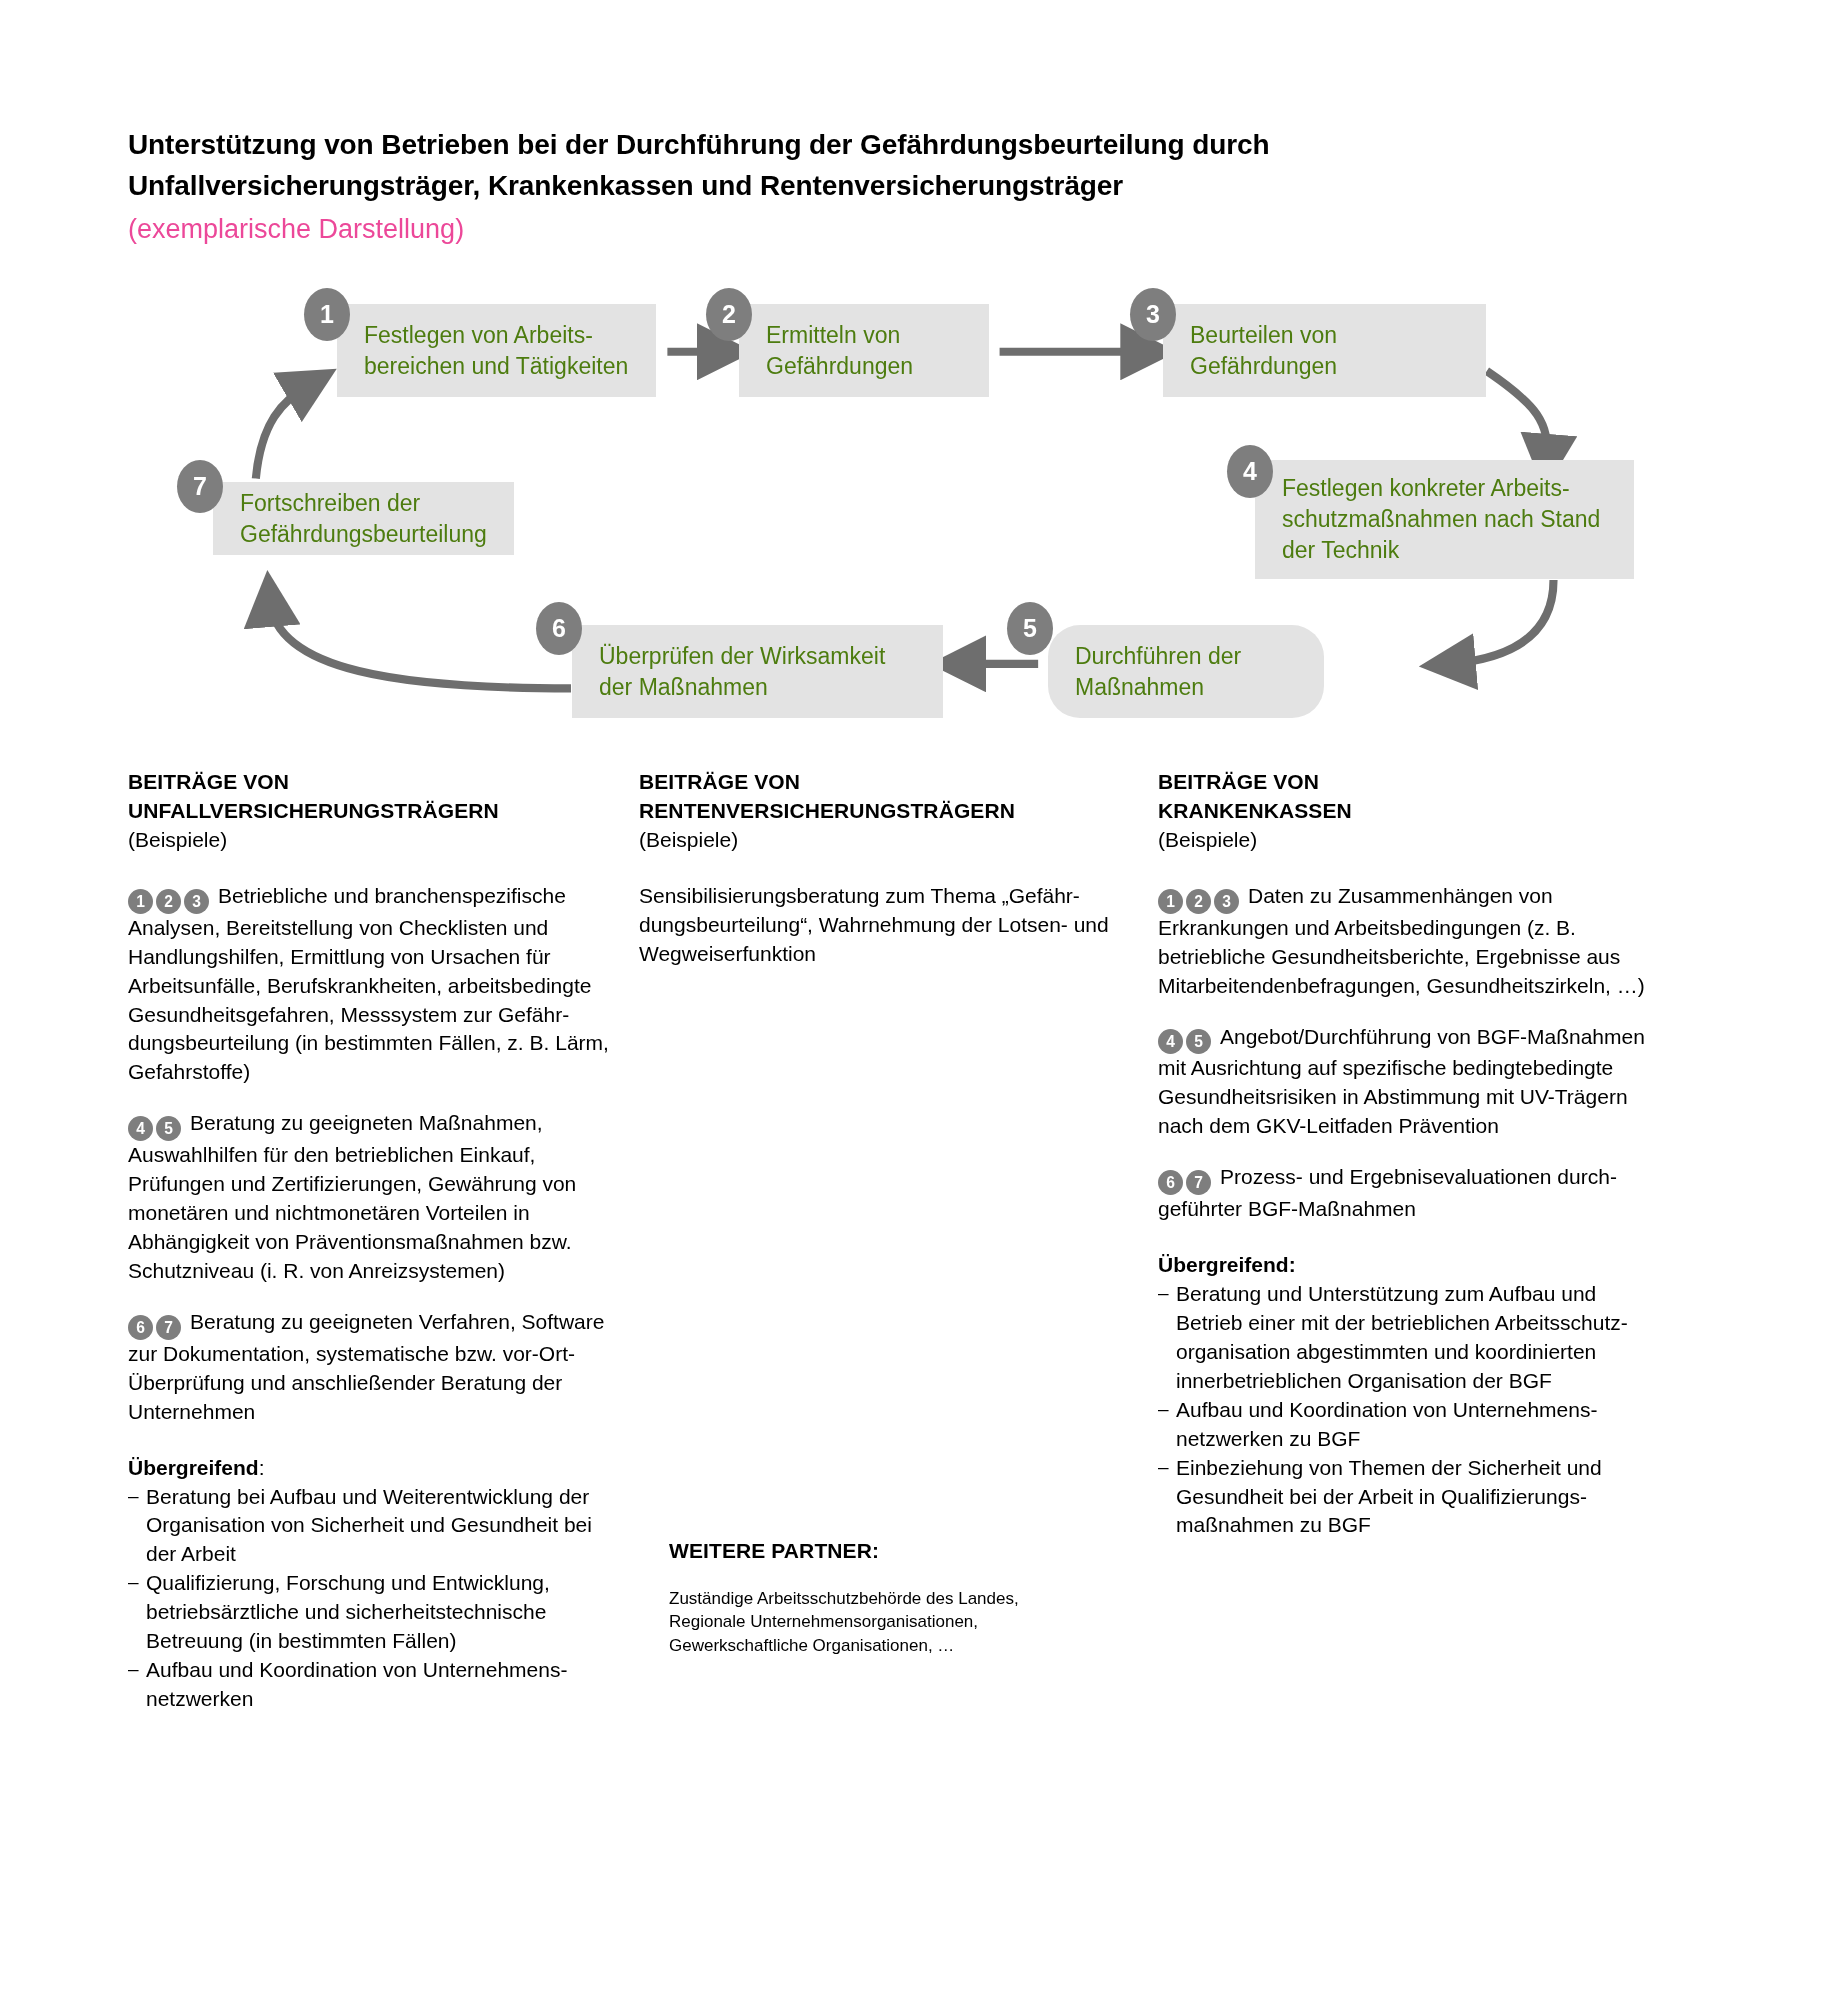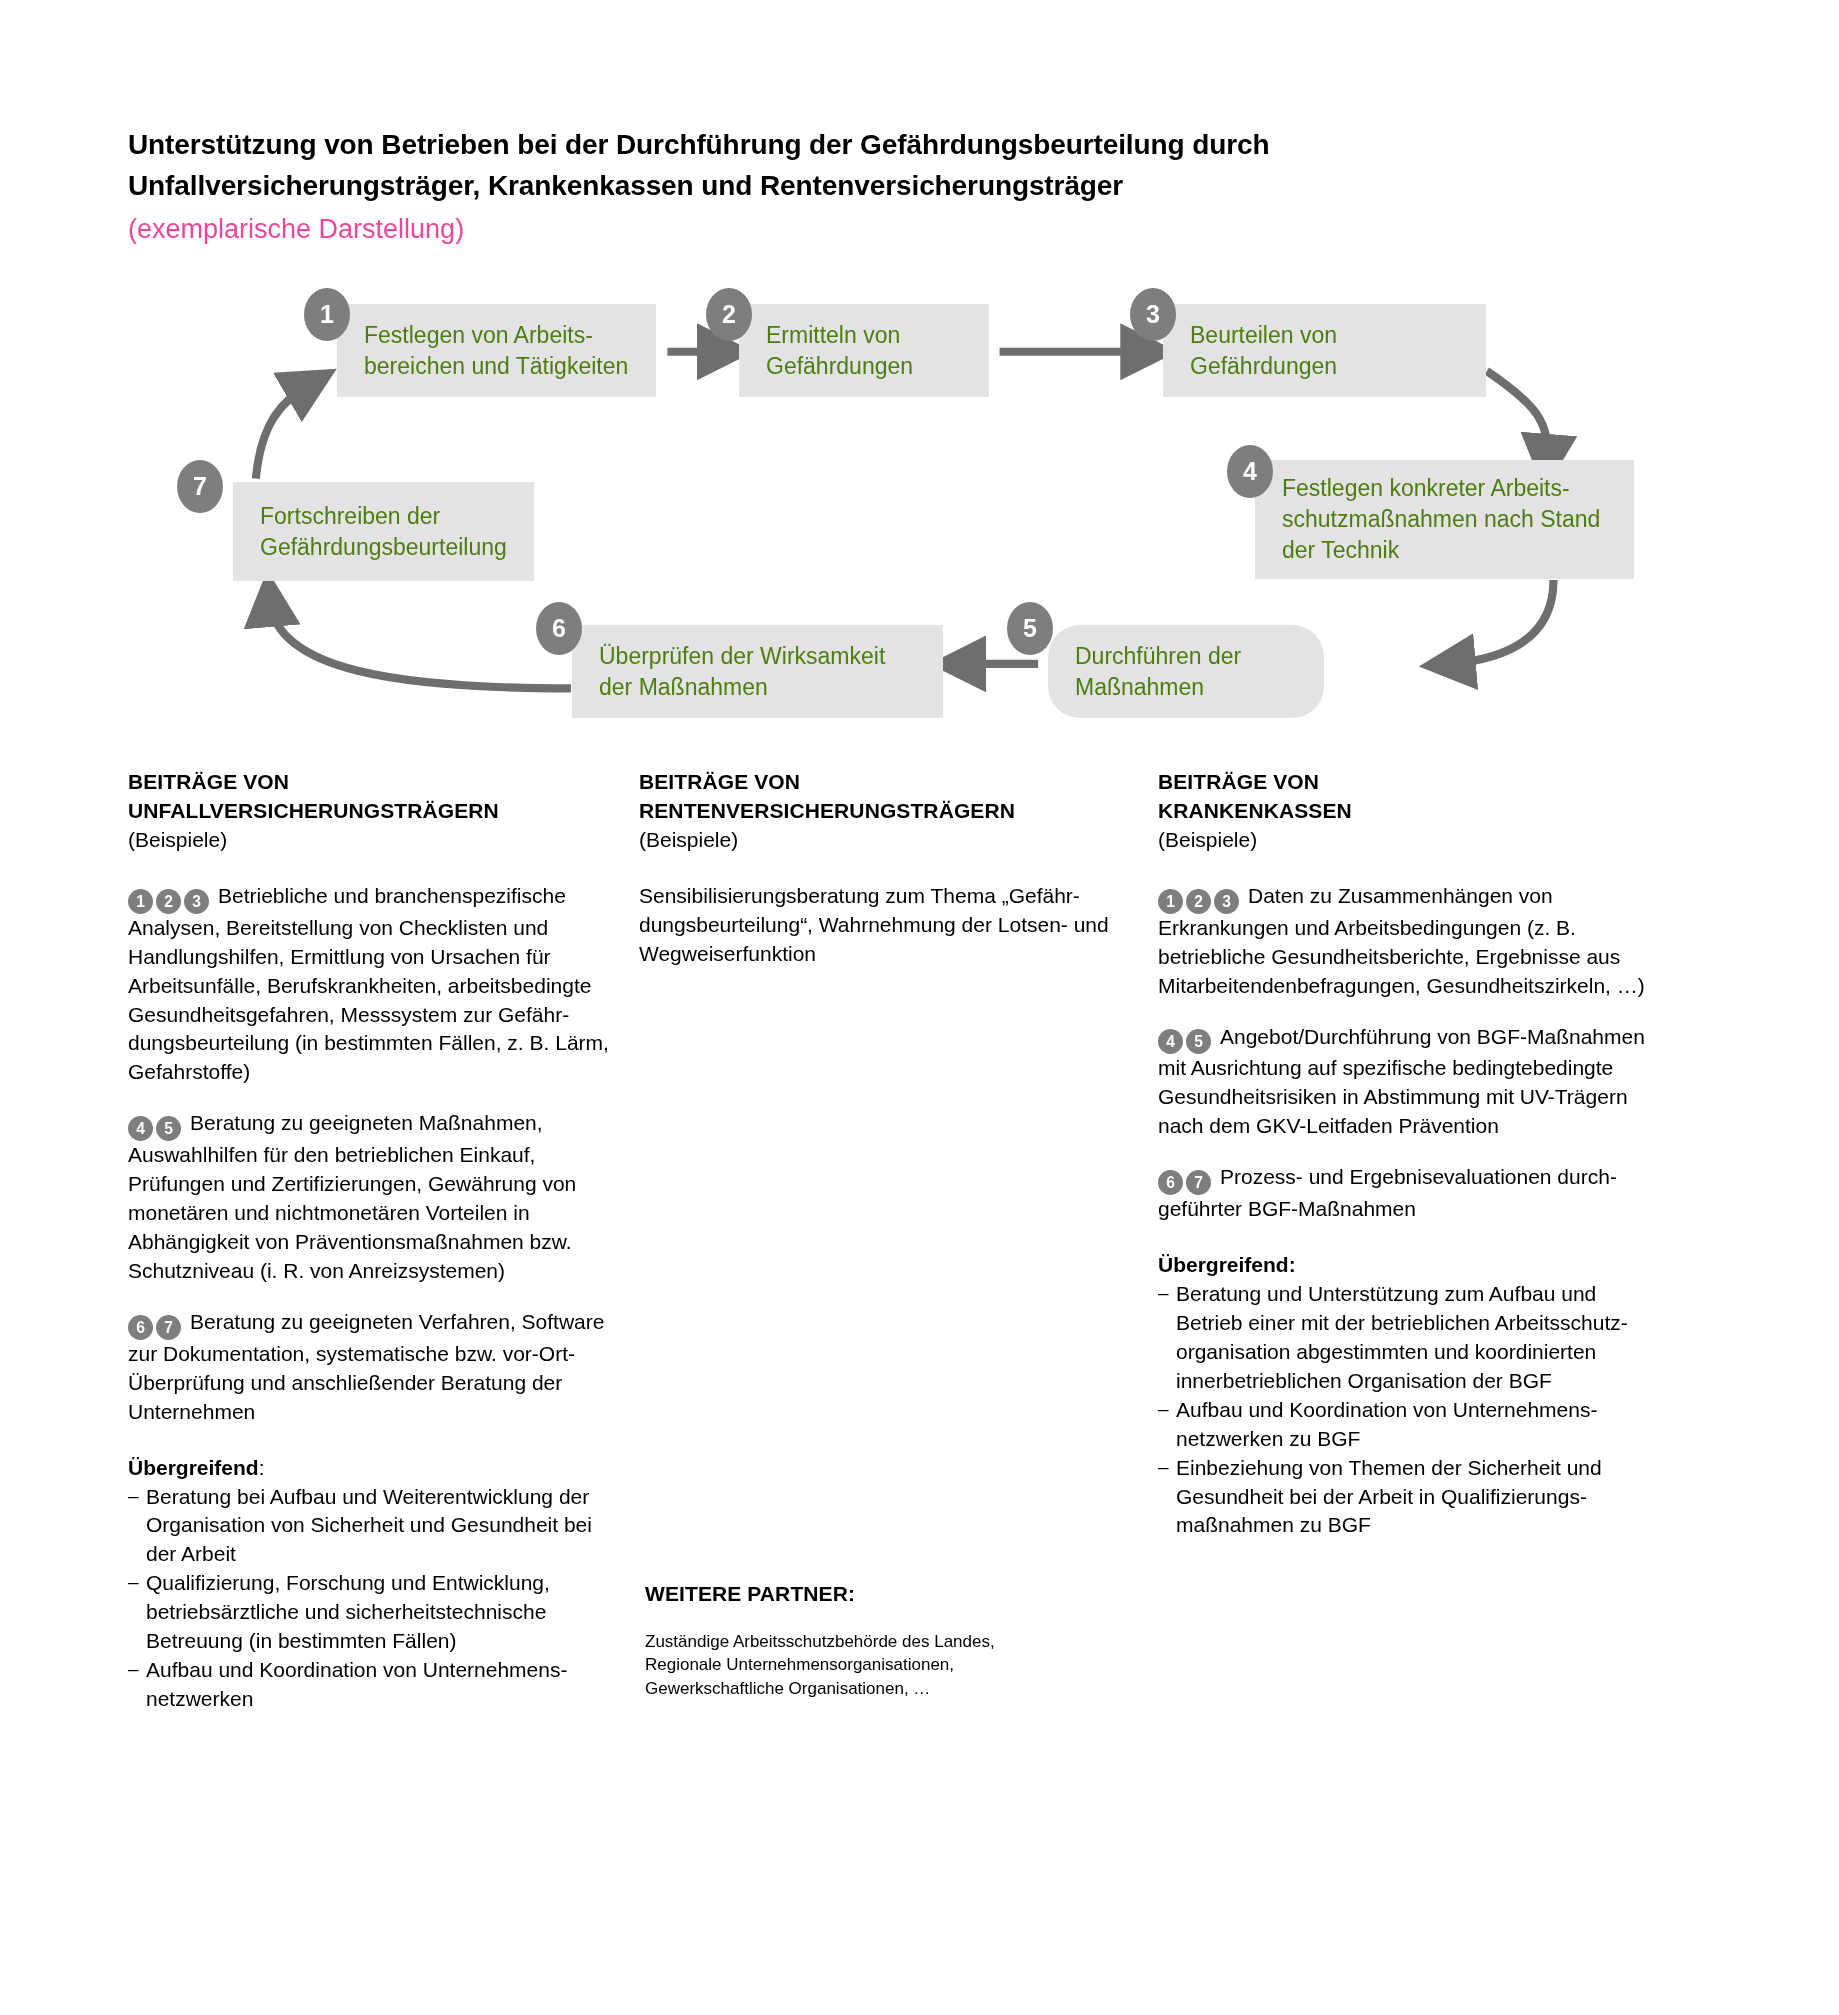--- a/index.html
+++ b/index.html
@@ -90,21 +90,21 @@
   #box-2 { left: 739px; top: 304px; width: 250px; height: 93px; }
   #badge-2 { left: 706px; top: 288px; }
   #box-3 { left: 1163px; top: 304px; width: 323px; height: 93px; }
   #badge-3 { left: 1130px; top: 288px; }
   #box-4 { left: 1255px; top: 460px; width: 379px; height: 119px; }
   #badge-4 { left: 1227px; top: 445px; }
   #box-5 { left: 1048px; top: 625px; width: 276px; height: 93px; border-radius: 32px; }
   #badge-5 { left: 1007px; top: 602px; }
   #box-6 { left: 572px; top: 625px; width: 371px; height: 93px; }
   #badge-6 { left: 536px; top: 602px; }
-  #box-7 { left: 213px; top: 482px; width: 301px; height: 99px; margin-left: 20px; }
+  #box-7 { left: 213px; top: 482px; width: 301px; height: 73px; }
   #badge-7 { left: 177px; top: 460px; }
 
   
   .columns {
     position: absolute;
     left: 0;
     top: 768px;
     width: 1839px;
   }
   .column {
@@ -168,21 +168,21 @@
     line-height: 1.38;
   }
   ul.dashlist li::before {
     content: "–";
     position: absolute;
     left: 0;
     top: 0;
     color: #000;
     font-size: 19px;
   }
-  .partner-block { position: absolute; left: 645px; width: 504px; margin-top: 43px; }
+  .partner-block { position: absolute; left: 669px; width: 504px; }
   .partner-head {
     font-weight: bold;
     font-size: 21px;
     letter-spacing: 0.1px;
   }
   .partner-body {
     margin-top: 24px;
     font-size: 17px;
     line-height: 1.38;
   }

